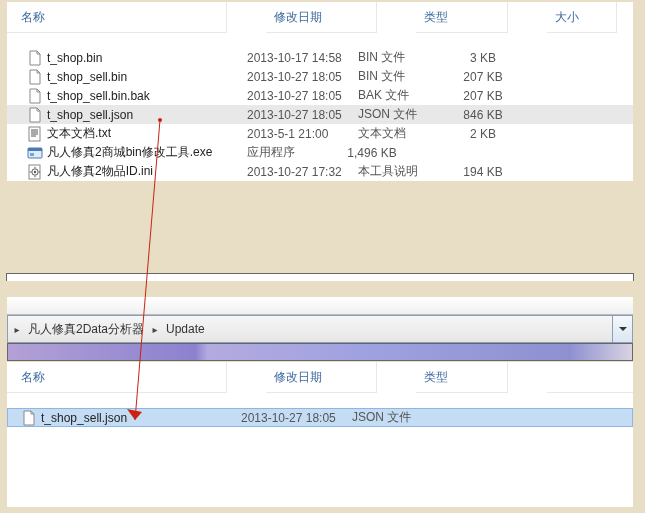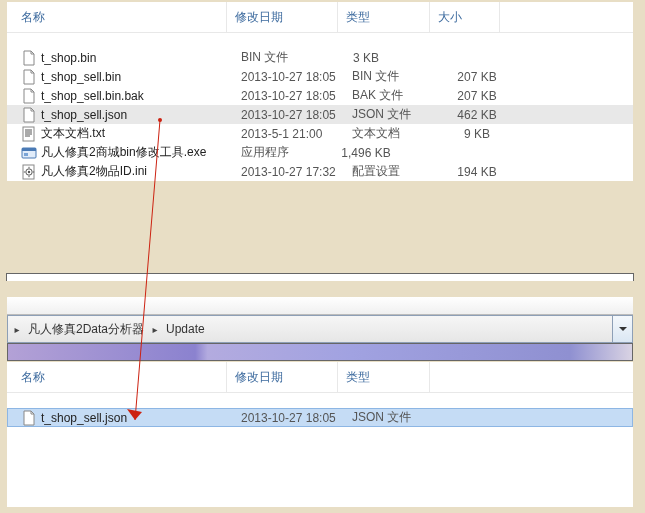--- a/index.html
+++ b/index.html
@@ -31,20 +31,21 @@
       background: #fff;
       position: relative;
     }
 
     .header-row {
       display: flex;
       align-items: center;
       height: 31px;
       background: #fff;
       color: #3c6a9e;
+      gap: 39px;
     }
 
     .header-cell {
       height: 100%;
       display: flex;
       align-items: center;
       padding-left: 8px;
       position: relative;
       border-right: 1px solid #e8e8e8;
       border-bottom: 1px solid #e8e8e8;
@@ -53,21 +54,21 @@
     .header-cell.name { flex: 0 0 220px; padding-left: 14px; }
     .header-cell.date { flex: 0 0 111px; }
     .header-cell.type { flex: 0 0 92px; }
     .header-cell.size { flex: 0 0 70px; }
     .header-cell.filler { flex: 1; border-right: none; }
 
     .file-row {
       display: flex;
       align-items: center;
       height: 19px;
-      padding-left: 14px;
+      padding-left: 20px;
       color: #222;
     }
 
     .file-row.selected {
       background: #e8e8e8;
     }
 
     .file-row.selected-blue {
       background: #c5dcf5;
       border: 1px solid #8db6e4;
@@ -198,20 +199,21 @@
     <div class="gap"></div>
     <div id="top-rows">
         <div class="file-row">
           <span class="row-icon">
             <svg viewBox="0 0 16 16">
               <path d="M3 1 h7 l3 3 v11 h-10 z" fill="#fff" stroke="#888"></path>
               <path d="M10 1 v3 h3" fill="none" stroke="#888"></path>
             </svg>
           </span>
           <span class="row-name">t_shop.bin</span>
+          <span class="row-date">2013-10-17 14:58</span>
           <span class="row-type">BIN 文件</span>
           <span class="row-size">3 KB</span>
         </div>
         <div class="file-row">
           <span class="row-icon">
             <svg viewBox="0 0 16 16">
               <path d="M3 1 h7 l3 3 v11 h-10 z" fill="#fff" stroke="#888"></path>
               <path d="M10 1 v3 h3" fill="none" stroke="#888"></path>
             </svg>
           </span>
@@ -235,36 +237,36 @@
         <div class="file-row selected">
           <span class="row-icon">
             <svg viewBox="0 0 16 16">
               <path d="M3 1 h7 l3 3 v11 h-10 z" fill="#fff" stroke="#888"></path>
               <path d="M10 1 v3 h3" fill="none" stroke="#888"></path>
             </svg>
           </span>
           <span class="row-name">t_shop_sell.json</span>
           <span class="row-date">2013-10-27 18:05</span>
           <span class="row-type">JSON 文件</span>
-          <span class="row-size">462 KB</span>
+          <span class="row-size">846 KB</span>
         </div>
         <div class="file-row">
           <span class="row-icon">
             <svg viewBox="0 0 16 16">
               <rect x="2" y="1" width="11" height="14" fill="#fff" stroke="#888"></rect>
               <line x1="4" y1="4" x2="11" y2="4" stroke="#555"></line>
               <line x1="4" y1="6" x2="11" y2="6" stroke="#555"></line>
               <line x1="4" y1="8" x2="11" y2="8" stroke="#555"></line>
               <line x1="4" y1="10" x2="9" y2="10" stroke="#555"></line>
             </svg>
           </span>
           <span class="row-name">文本文档.txt</span>
           <span class="row-date">2013-5-1 21:00</span>
           <span class="row-type">文本文档</span>
-          <span class="row-size">9 KB</span>
+          <span class="row-size">2 KB</span>
         </div>
         <div class="file-row">
           <span class="row-icon">
             <svg viewBox="0 0 16 16">
               <rect x="1" y="3" width="14" height="10" rx="1" fill="#e1ecfa" stroke="#4a7ab5"></rect>
               <rect x="1" y="3" width="14" height="3" fill="#4a7ab5"></rect>
               <rect x="3" y="8" width="4" height="3" fill="#7aa4d6"></rect>
             </svg>
           </span>
           <span class="row-name">凡人修真2商城bin修改工具.exe</span>
@@ -280,21 +282,21 @@
               <g stroke="#555">
                 <line x1="8" y1="4" x2="8" y2="2.8"></line>
                 <line x1="8" y1="12" x2="8" y2="13.2"></line>
                 <line x1="4" y1="8" x2="2.8" y2="8"></line>
                 <line x1="12" y1="8" x2="13.2" y2="8"></line>
               </g>
             </svg>
           </span>
           <span class="row-name">凡人修真2物品ID.ini</span>
           <span class="row-date">2013-10-27 17:32</span>
-          <span class="row-type">配置设置</span>
+          <span class="row-type">本工具说明</span>
           <span class="row-size">194 KB</span>
         </div>
       </div>
   </div>
 </div>
 
 <div class="border-bar top">
     <div class="top-inner"></div>
   </div>
 

